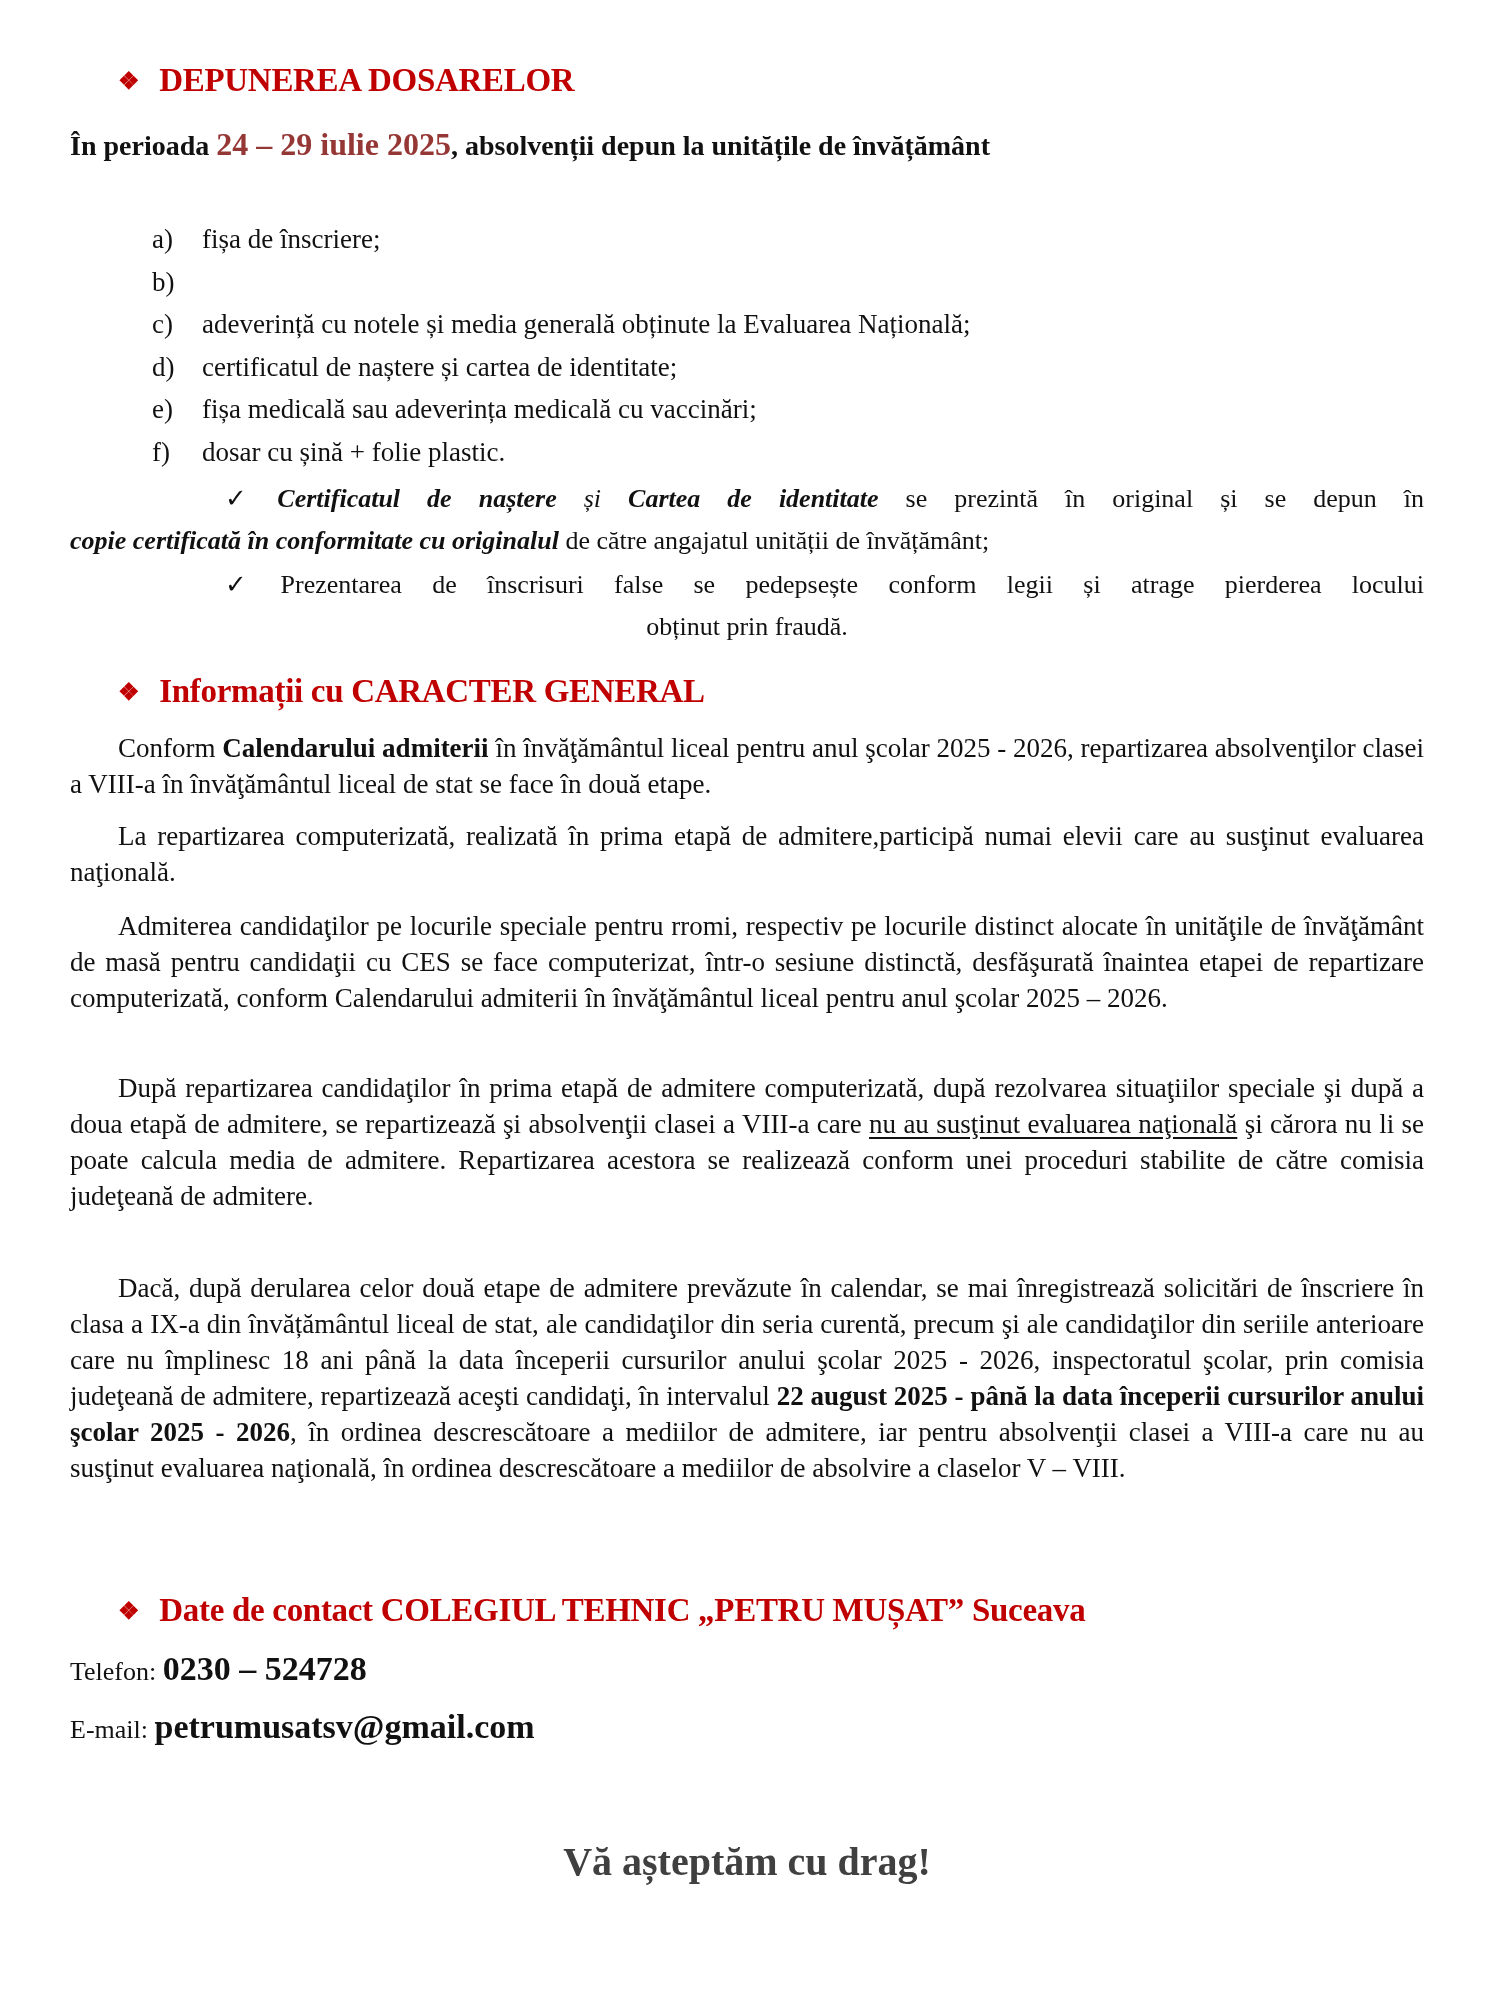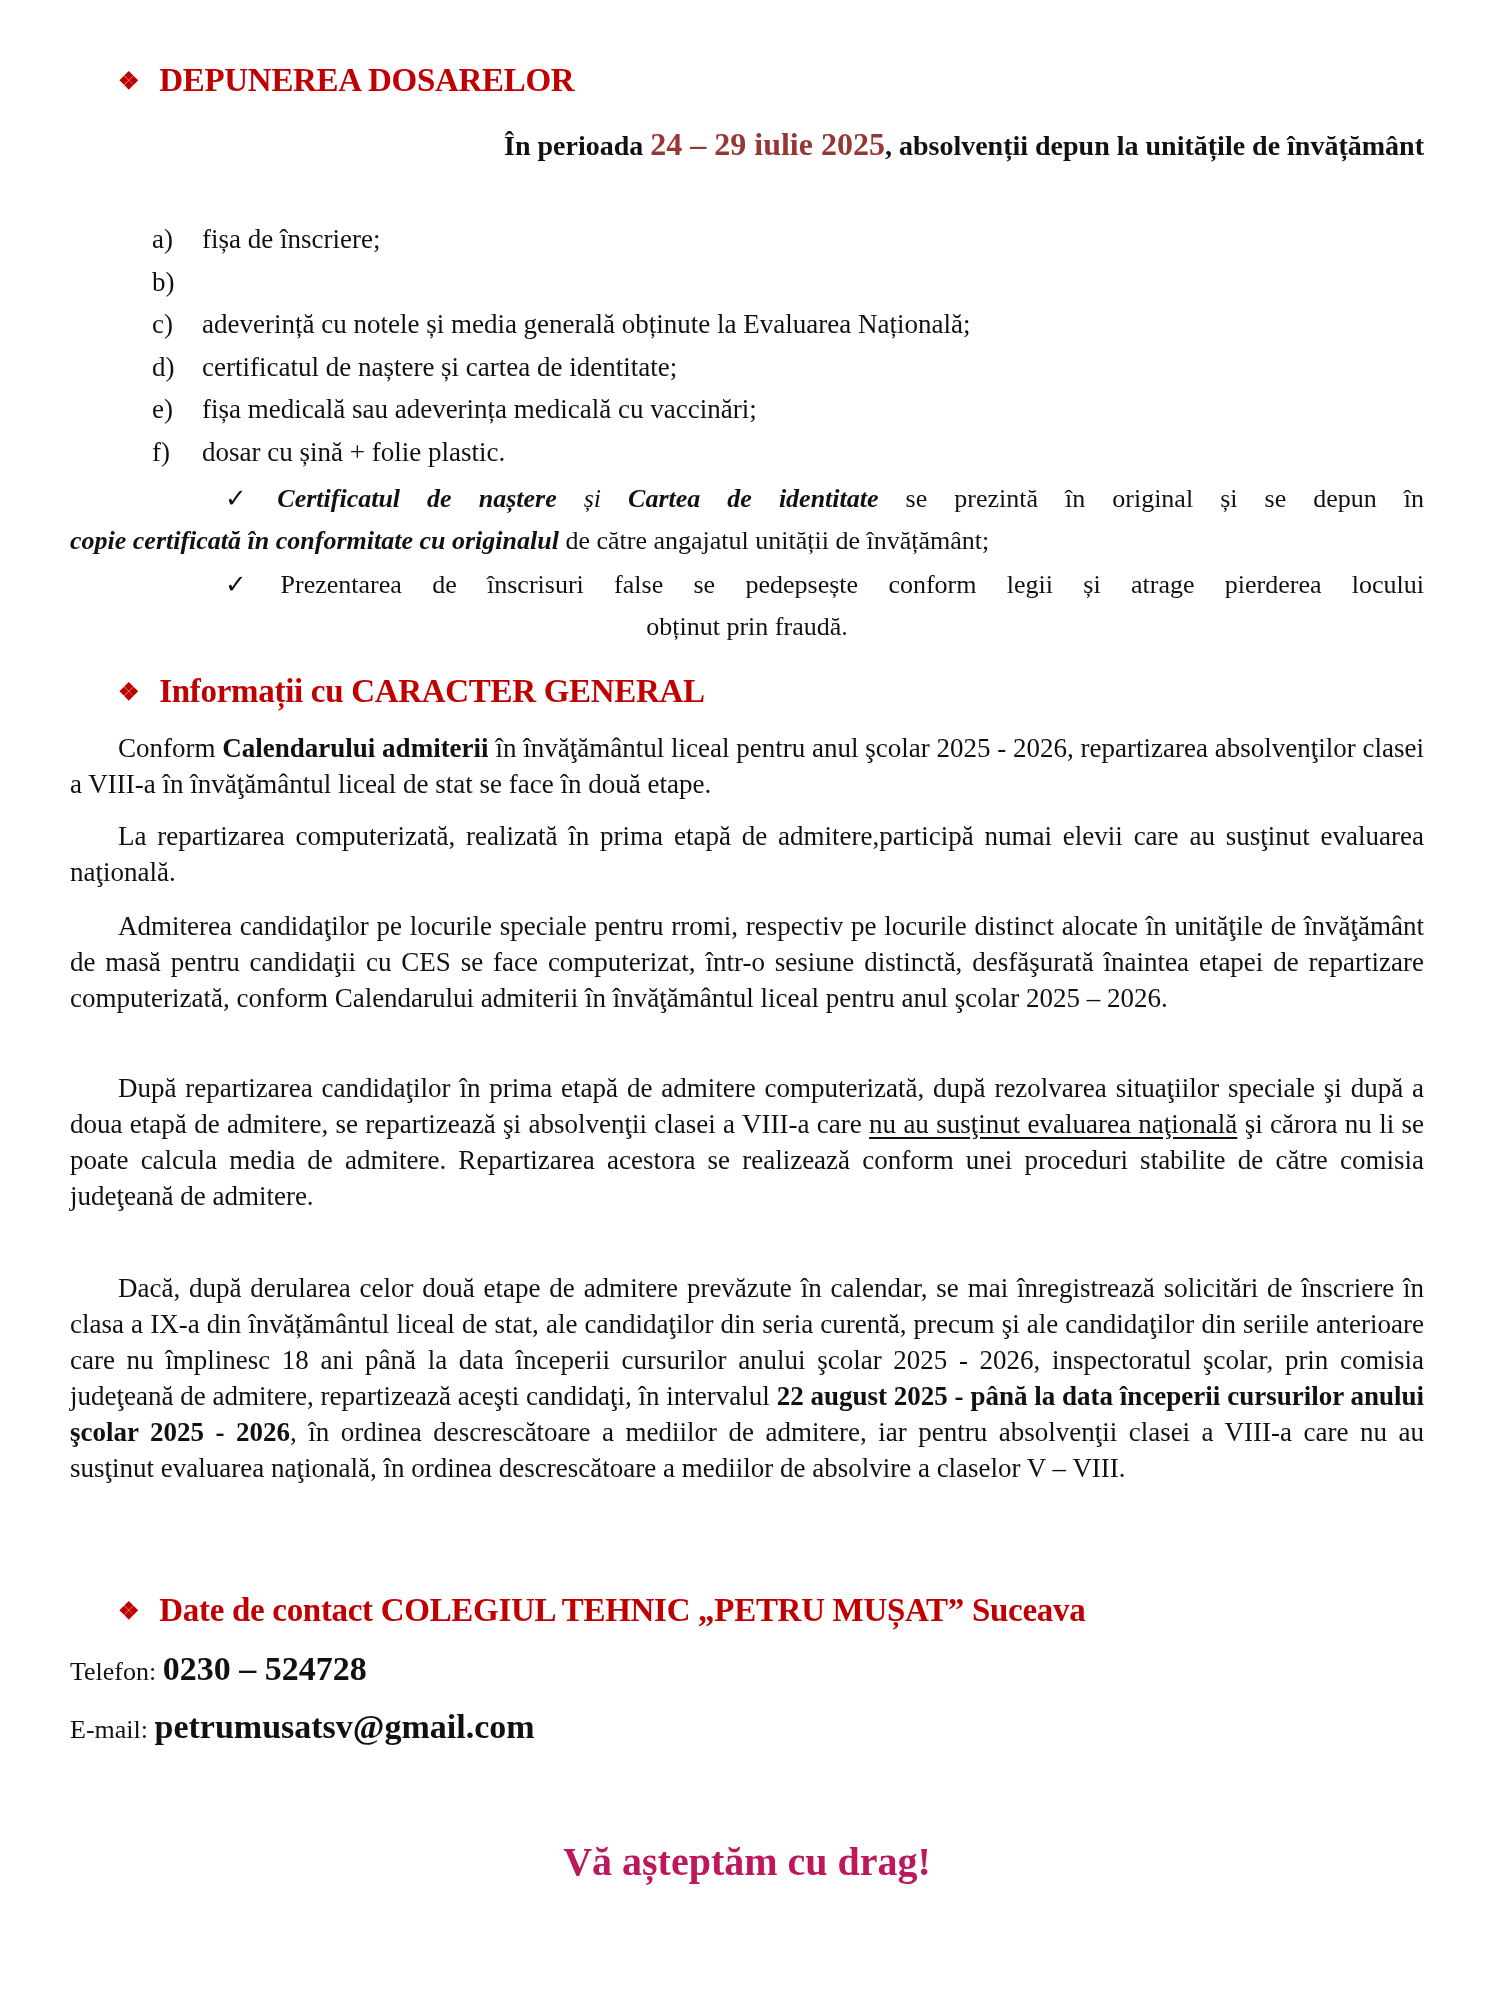--- a/index.html
+++ b/index.html
@@ -14,39 +14,39 @@
     font-weight: bold; font-size: 33px; color: #c00000;
     display: flex; align-items: center; white-space: nowrap;
     letter-spacing: -0.3px;
   }
   .heading .bullet { font-size: 24px; margin-right: 20px; color: #c00000; }
   .intro {
     position: absolute; left: 0; width: 1354px; font-weight: bold; font-size: 28px;
     line-height: 40px; text-align: justify; text-align-last: auto;
   }
   .intro .date { color: #953735; font-size: 32px; }
-  .intro .l1 { display: block; text-align: right; }
+  .intro .l1 { display: block; }
   .intro .l2 { display: block; text-align: right; }
   .list { position: absolute; left: 82px; top: 218px; font-size: 27px; line-height: 42.5px; }
   .list-item { display: flex; }
   .list-item .lbl { width: 50px; }
   .note {
     position: absolute; left: 0; width: 1354px; font-size: 26px; line-height: 42px;
   }
   .note .first { display: block; padding-left: 155px; text-align: justify; text-align-last: justify; }
   .check { margin-right: 10px; }
   .para {
     position: absolute; left: 0; width: 1354px; font-size: 27px; line-height: 36px;
     text-align: justify; text-indent: 48px;
   }
   .contact-line { position: absolute; left: 0; font-size: 26px; white-space: nowrap; }
   .contact-line .val { font-weight: bold; font-size: 34px; margin-top: 24px; }
   .closing {
     position: absolute; left: 0; width: 1354px; text-align: center; top: 1838px;
-    font-weight: bold; font-size: 40px; color: #be185d;
+    font-weight: bold; font-size: 40px; color: #404040;
   }
   u { text-underline-offset: 4px; }
 </style>
 </head>
 <body>
 
 <div class="page">
 
   <div class="heading" style="top:62px;">
     <span class="bullet">❖</span>

